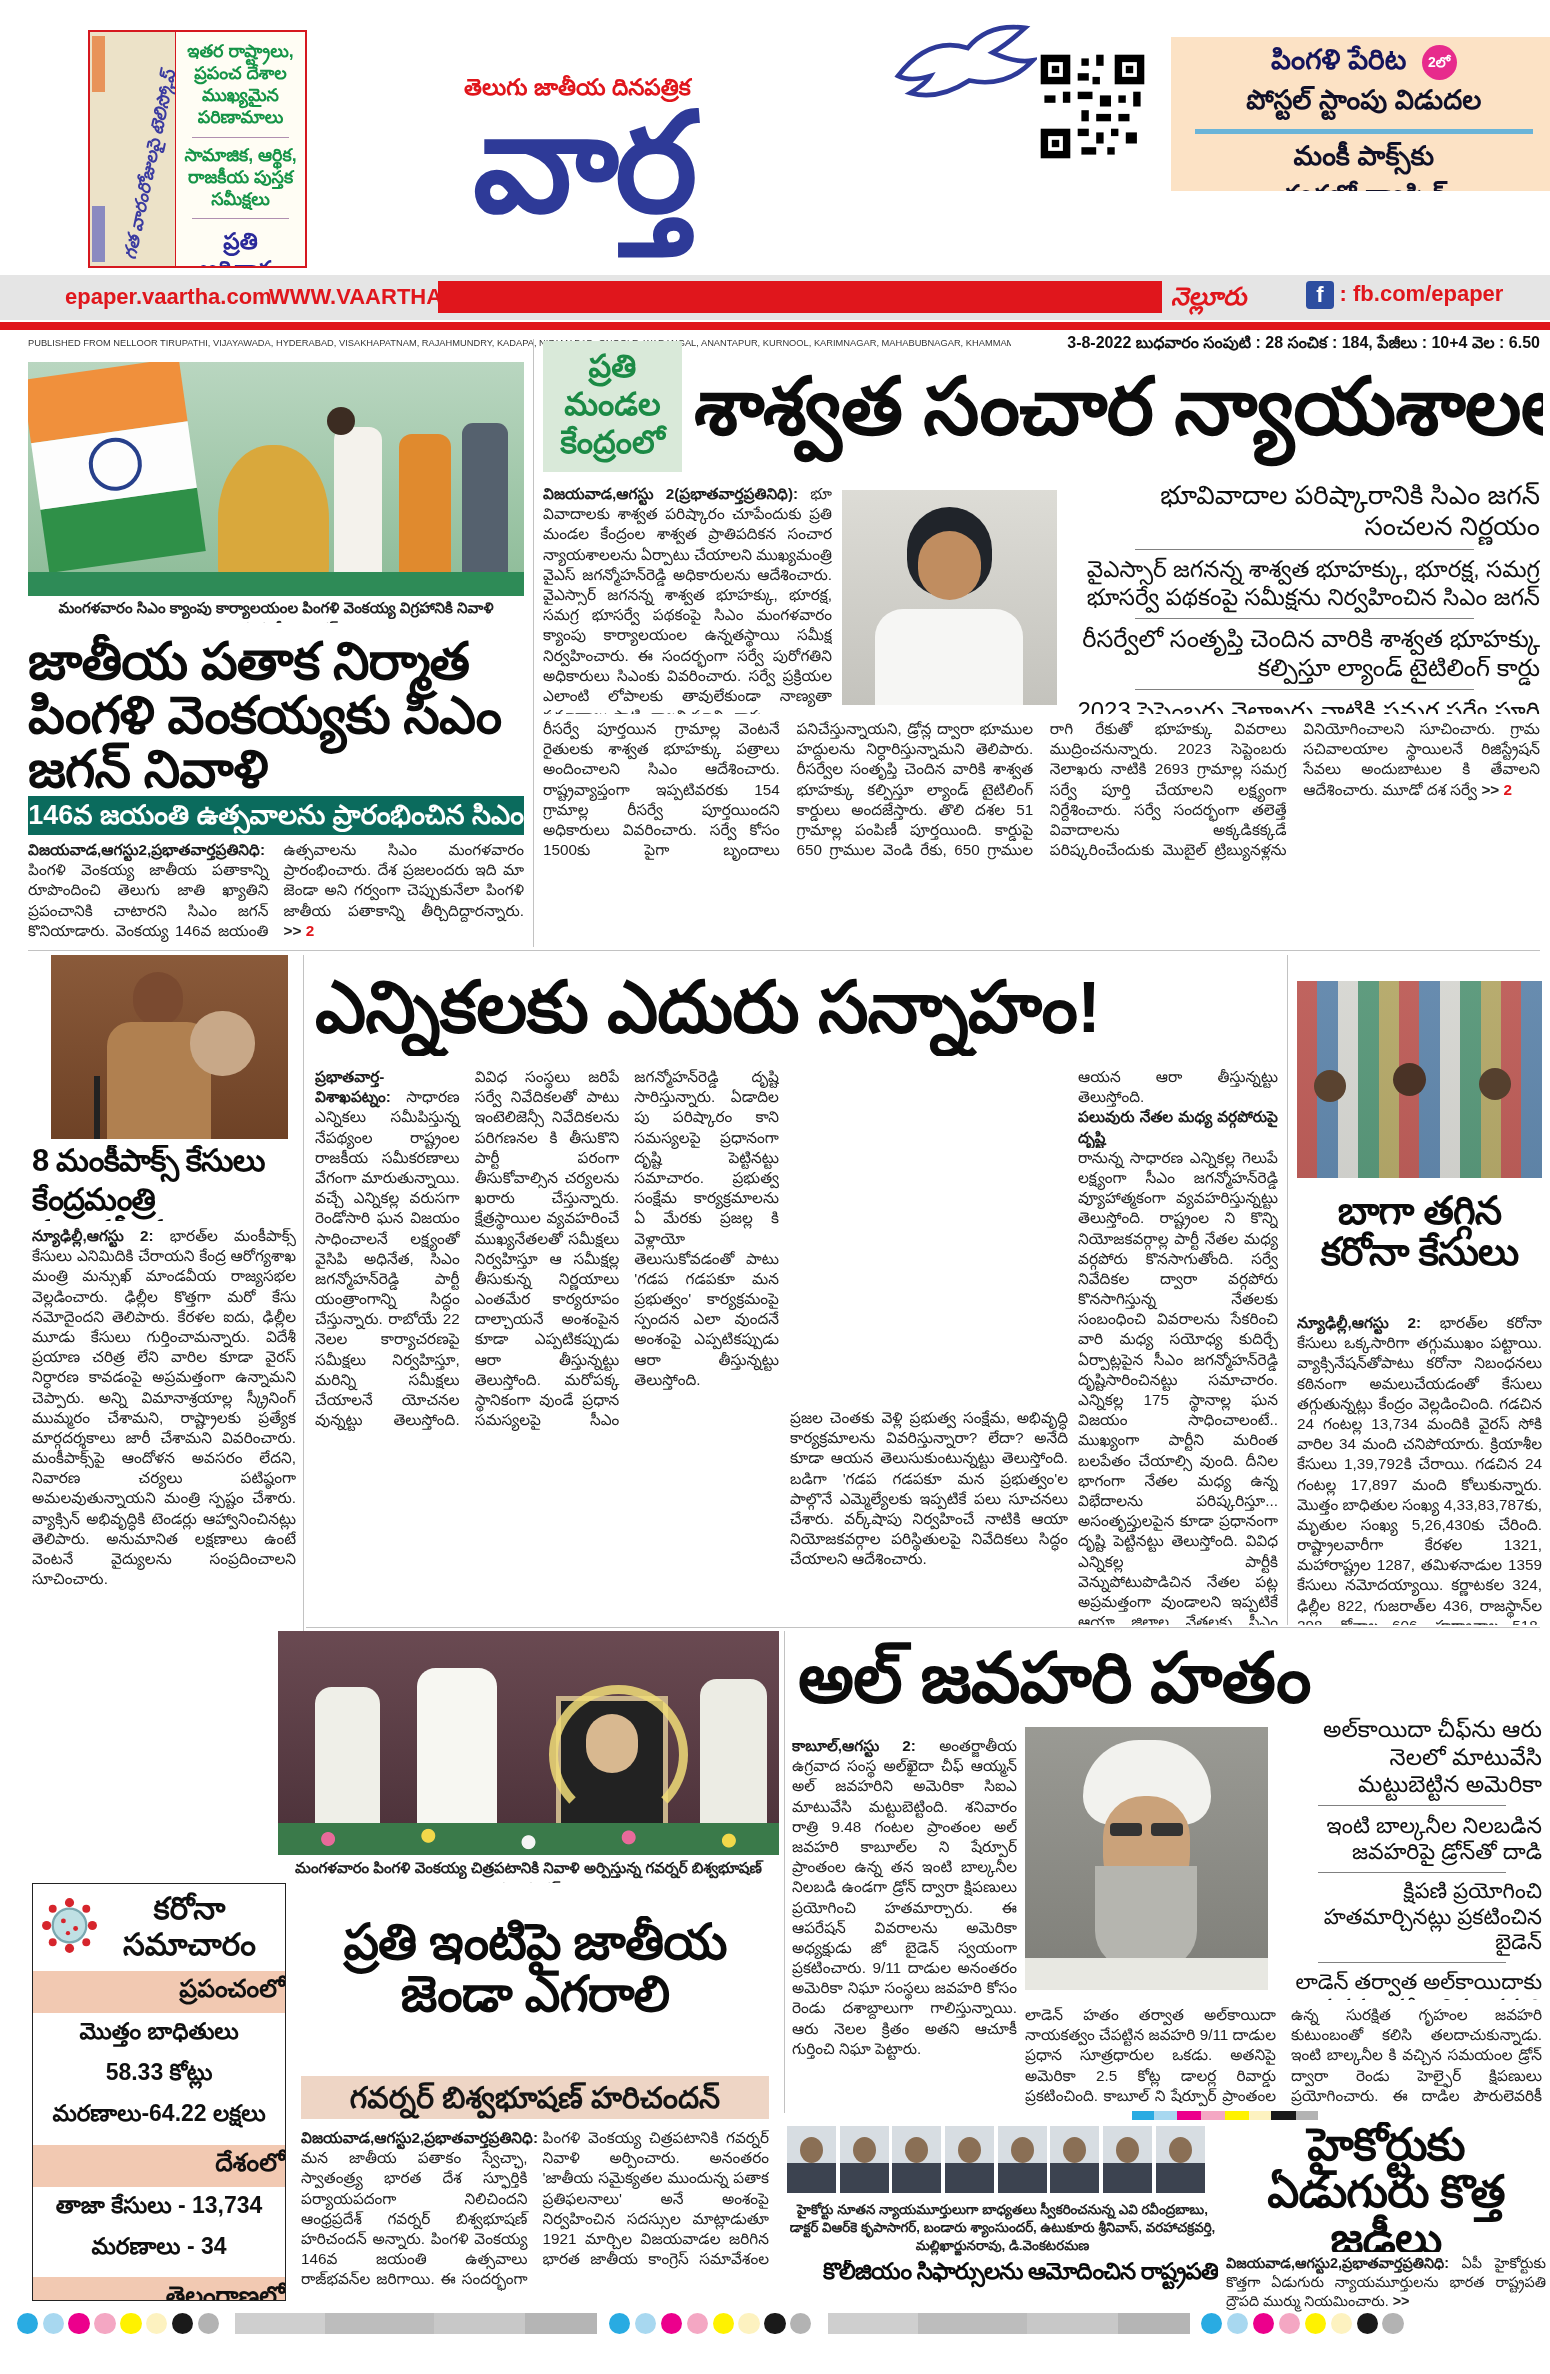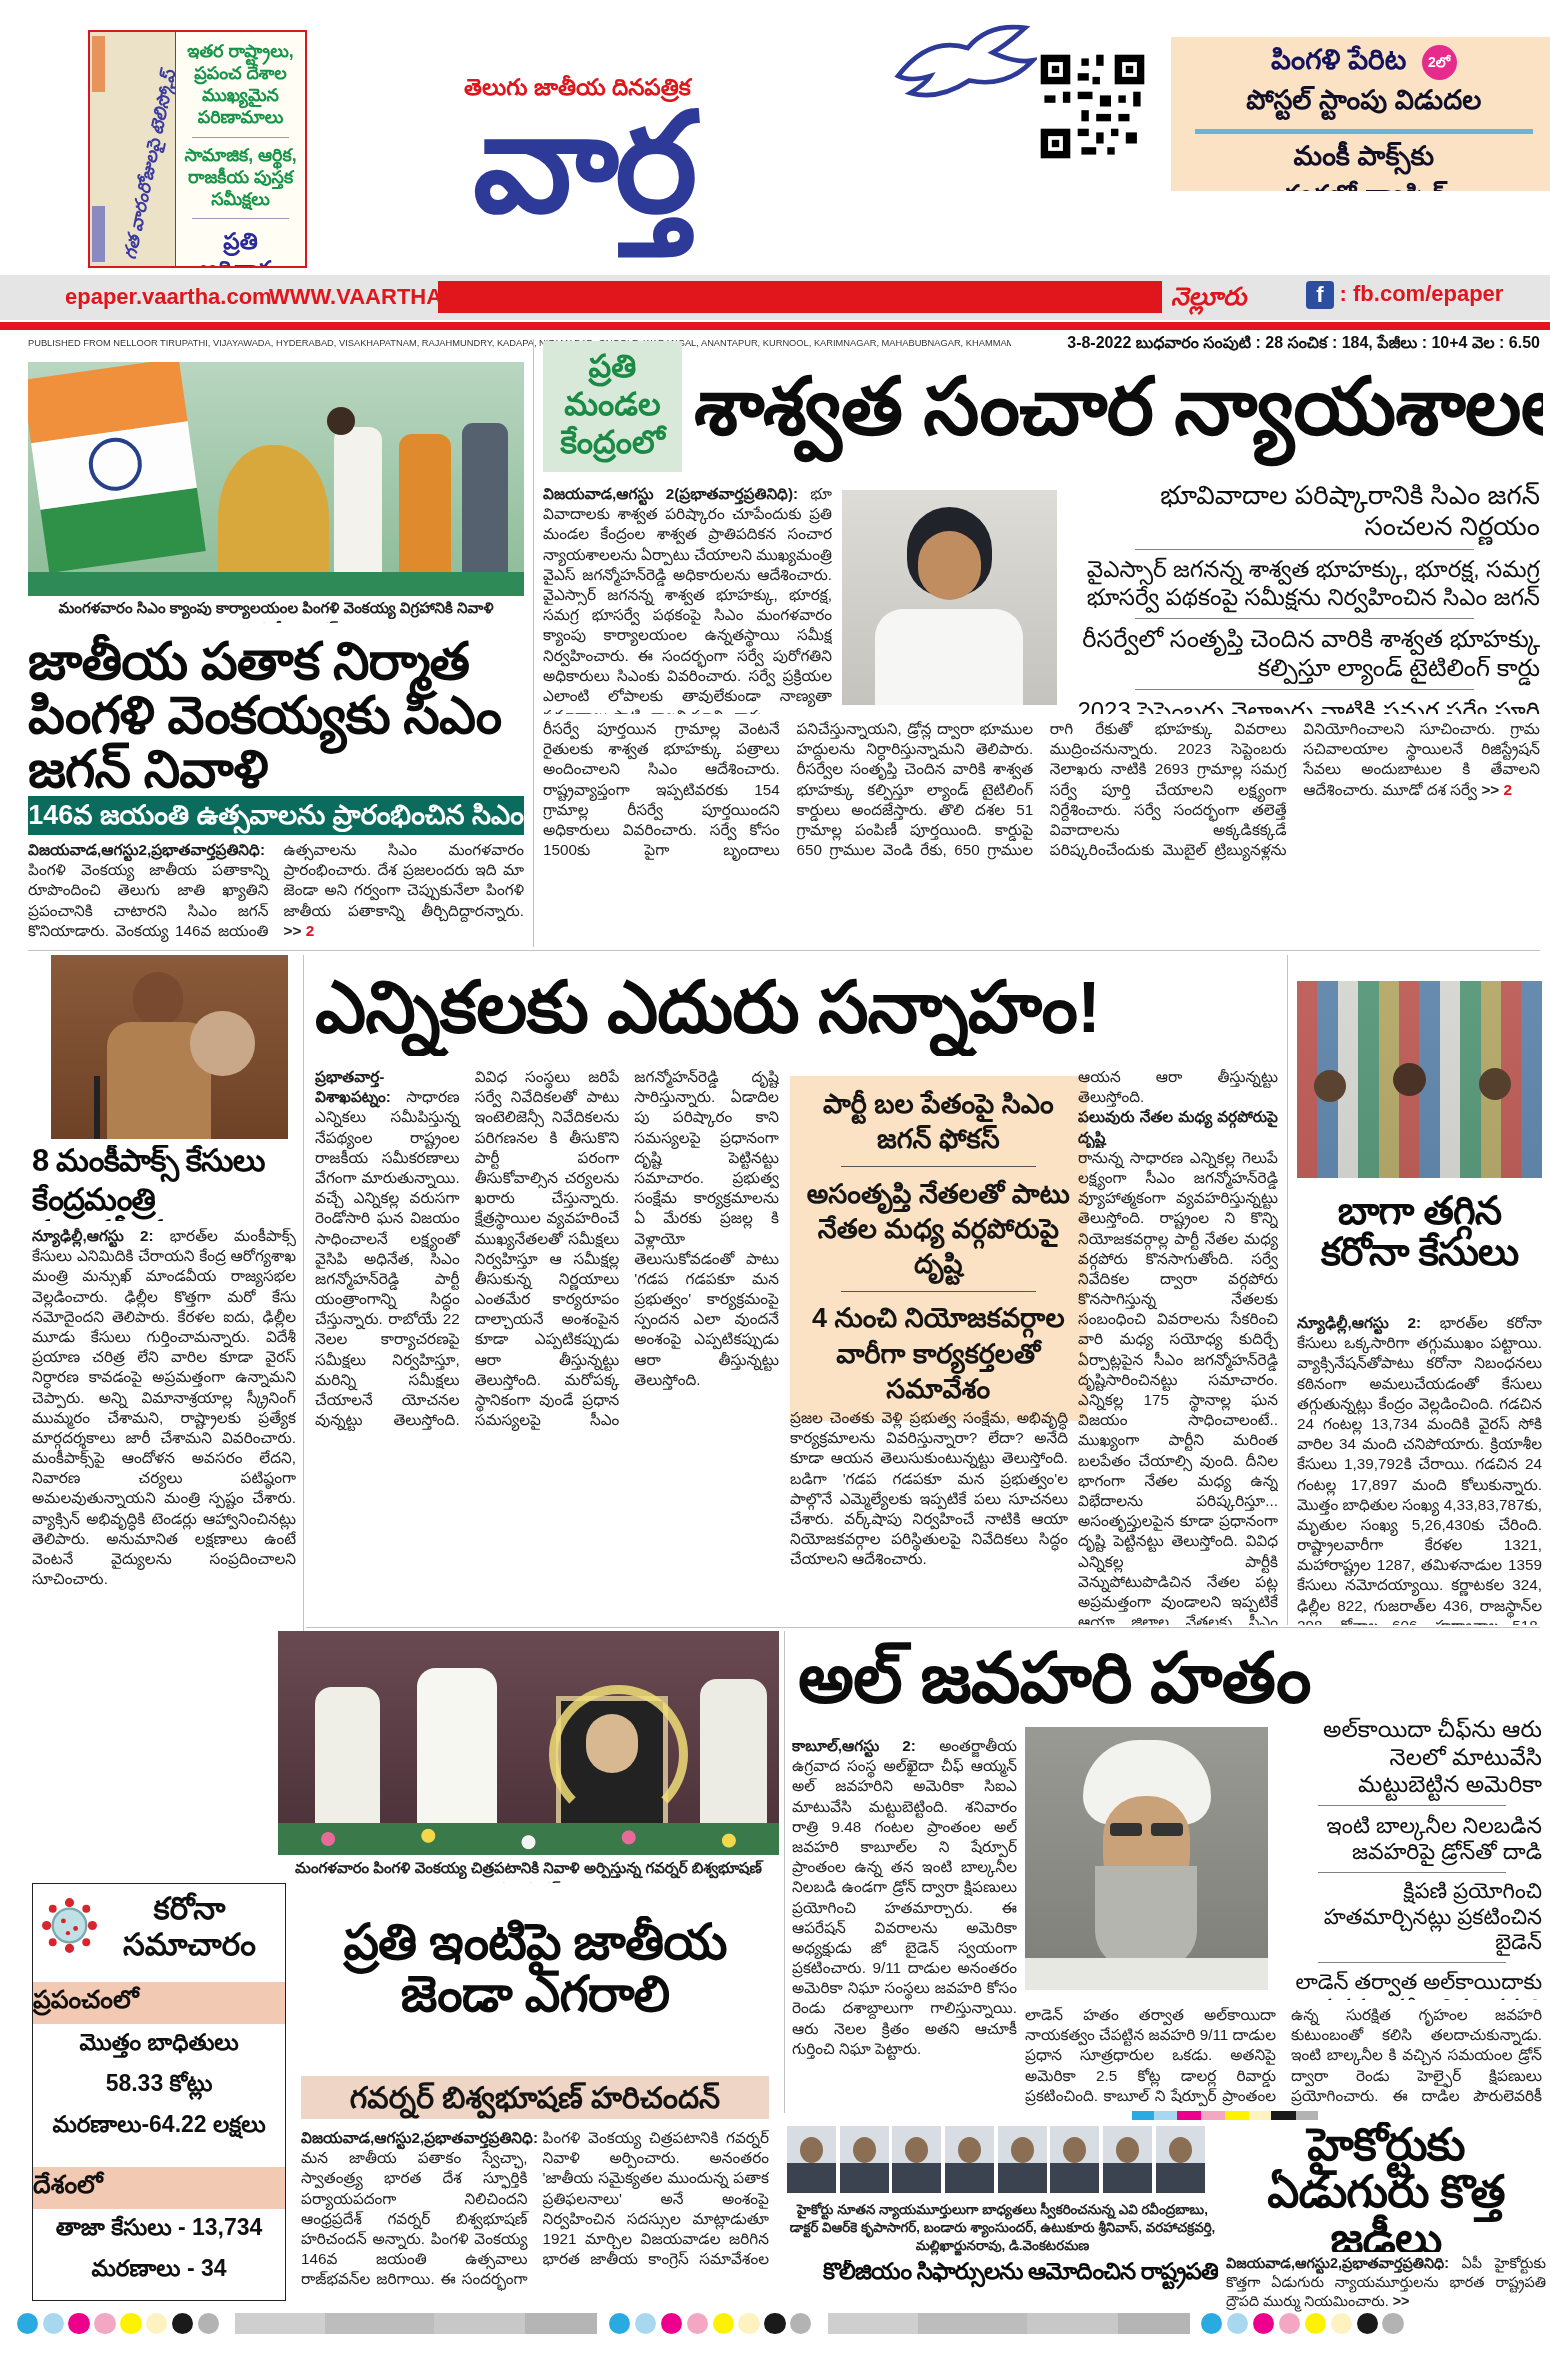--- a/index.html
+++ b/index.html
@@ -48,21 +48,21 @@
           padding-top:7.4px;overflow:hidden}
   .band{background:#0b6b5d;color:#fff;font-weight:bold;text-align:center;overflow:hidden}
   .pinkband{background:#eed5c5;color:#151515;font-weight:bold;text-align:center;overflow:hidden}
   .subhead{font-weight:normal;text-align:right;color:#101010;line-height:1.2}
   .peachbox{background:#fce2c5;text-align:center;font-weight:bold;color:#161616;overflow:hidden;padding:11px 9.3px}
   .peachbox .bl{font-size:27px;line-height:1.3}
   .peachbox .sep{height:0.9px;background:#555;width:70%;margin:9.3px auto}
   
   .cbox{border:1.9px solid #222;background:#fff;overflow:hidden}
   .cbox .ttl{font-weight:bold;font-size:31px;line-height:1.15;text-align:center}
-  .cbox .sh{background:#f2c9b2;font-weight:bold;font-size:25px;text-align:left;padding:3.7px 0;margin-top:19px}
+  .cbox .sh{background:#f2c9b2;font-weight:bold;font-size:25px;text-align:right;padding:3.7px 0;margin-top:8px}
   .cbox .rv{font-weight:bold;font-size:23px;text-align:center;padding:4.6px 0}
   
   .ph{position:absolute;overflow:hidden;background:#cfcfcf}
   .judge{width:49px;height:67px;background:linear-gradient(#d7dde2 55%,#3c4350 55%);position:relative;margin-right:3.7px;display:inline-block}
   .judge:after{content:"";position:absolute;top:11px;left:13px;width:23px;height:26px;border-radius:50%;background:#8a6f55}
   
   .dot{width:21.3px;height:21.3px;border-radius:50%;display:inline-block;margin-right:4.6px;vertical-align:middle}
   .gbar{display:inline-block;height:20.4px;vertical-align:middle;margin:0 7.4px;
         background:linear-gradient(90deg,#cfcfcf 0 25%,#bdbdbd 25% 55%,#c8c8c8 55% 80%,#b5b5b5 80%)}
   .c-cyan{background:#29abe2}.c-lblue{background:#a8d8f0}.c-mag{background:#ec008c}.c-pink{background:#f4a7c3}
@@ -230,27 +230,20 @@
   </div>
 
   <div class="vr" style="left:303px;top:955px;height:874px"></div>
 
   <div class="abs hl" style="left:315px;top:961px;width:941px;height:95px;font-size:72px;line-height:93px;white-space:nowrap">ఎన్నికలకు ఎదురు సన్నాహం!</div>
   <div class="abs body cols3" style="left:315px;top:1067px;width:464px;height:558px">
     <b class="dl">ప్రభాతవార్త-విశాఖపట్నం:</b>
     <span>సాధారణ ఎన్నికలు సమీపిస్తున్న నేపథ్యంల రాష్ట్రంల రాజకీయ సమీకరణాలు వేగంగా మారుతున్నాయి. వచ్చే ఎన్నికల్ల వరుసగా రెండోసారి ఘన విజయం సాధించాలనే లక్ష్యంతో వైసిపి అధినేత, సిఎం జగన్మోహన్‌రెడ్డి పార్టీ యంత్రాంగాన్ని సిద్ధం చేస్తున్నారు. రాబోయే 22 నెలల కార్యాచరణపై సమీక్షలు నిర్వహిస్తూ, మరిన్ని సమీక్షలు చేయాలనే యోచనల వున్నట్టు తెలుస్తోంది. వివిధ సంస్థలు జరిపే సర్వే నివేదికలతో పాటు ఇంటెలిజెన్సీ నివేదికలను పరిగణనల కి తీసుకొని పార్టీ పరంగా తీసుకోవాల్సిన చర్యలను ఖరారు చేస్తున్నారు. క్షేత్రస్థాయిల వ్యవహరించే ముఖ్యనేతలతో సమీక్షలు నిర్వహిస్తూ ఆ సమీక్షల్ల తీసుకున్న నిర్ణయాలు ఎంతమేర కార్యరూపం దాల్చాయనే అంశంపైన కూడా ఎప్పటికప్పుడు ఆరా తీస్తున్నట్టు తెలుస్తోంది. మరోపక్క స్థానికంగా వుండే ప్రధాన సమస్యలపై సీఎం జగన్మోహన్‌రెడ్డి దృష్టి సారిస్తున్నారు. ఏడాదిల పు పరిష్కారం కాని సమస్యలపై ప్రధానంగా దృష్టి పెట్టినట్టు సమాచారం. ప్రభుత్వ సంక్షేమ కార్యక్రమాలను ఏ మేరకు ప్రజల్ల కి వెళ్లాయో తెలుసుకోవడంతో పాటు 'గడప గడపకూ మన ప్రభుత్వం' కార్యక్రమంపై స్పందన ఎలా వుందనే అంశంపై ఎప్పటికప్పుడు ఆరా తీస్తున్నట్టు తెలుస్తోంది.</span>
   </div>
 
-  <div class="abs peachbox" style="left:790px;top:1076px;width:278px;height:323px">
-    <div class="bl">పార్టీ బల పేతంపై సిఎం జగన్ ఫోకస్</div>
-    <div class="sep"></div>
-    <div class="bl">అసంతృప్తి నేతలతో పాటు నేతల మధ్య వర్గపోరుపై దృష్టి</div>
-    <div class="sep"></div>
-    <div class="bl">4 నుంచి నియోజకవర్గాల వారీగా కార్యకర్తలతో సమావేశం</div>
-  </div>
   <div class="abs body" style="left:790px;top:1408px;width:278px;height:217px">ప్రజల చెంతకు వెళ్లి ప్రభుత్వ సంక్షేమ, అభివృద్ధి కార్యక్రమాలను వివరిస్తున్నారా? లేదా? అనేది కూడా ఆయన తెలుసుకుంటున్నట్టు తెలుస్తోంది. బడిగా 'గడప గడపకూ మన ప్రభుత్వం'ల పాల్గొనే ఎమ్మెల్యేలకు ఇప్పటికే పలు సూచనలు చేశారు. వర్క్‌షాపు నిర్వహించే నాటికి ఆయా నియోజకవర్గాల పరిస్థితులపై నివేదికలు సిద్ధం చేయాలని ఆదేశించారు.</div>
 
   <div class="abs" style="left:1078px;top:1067px;width:200px;height:558px;overflow:hidden">
     <div class="body">ఆయన ఆరా తీస్తున్నట్టు తెలుస్తోంది.</div>
     <div class="body" style="font-weight:bold">పలువురు నేతల మధ్య వర్గపోరుపై దృష్టి</div>
     <div class="body">రానున్న సాధారణ ఎన్నికల్ల గెలుపే లక్ష్యంగా సీఎం జగన్మోహన్‌రెడ్డి వ్యూహాత్మకంగా వ్యవహరిస్తున్నట్టు తెలుస్తోంది. రాష్ట్రంల ని కొన్ని నియోజకవర్గాల్ల పార్టీ నేతల మధ్య వర్గపోరు కొనసాగుతోంది. సర్వే నివేదికల ద్వారా వర్గపోరు కొనసాగిస్తున్న నేతలకు సంబంధించి వివరాలను సేకరించి వారి మధ్య సయోధ్య కుదిర్చే ఏర్పాట్లపైన సీఎం జగన్మోహన్‌రెడ్డి దృష్టిసారించినట్టు సమాచారం. ఎన్నికల్ల 175 స్థానాల్ల ఘన విజయం సాధించాలంటే.. ముఖ్యంగా పార్టీని మరింత బలపేతం చేయాల్సి వుంది. దీనిల భాగంగా నేతల మధ్య ఉన్న విభేదాలను పరిష్కరిస్తూ... అసంతృప్తులపైన కూడా ప్రధానంగా దృష్టి పెట్టినట్టు తెలుస్తోంది. వివిధ ఎన్నికల్ల పార్టీకి వెన్నుపోటుపొడిచిన నేతల పట్ల అప్రమత్తంగా వుండాలని ఇప్పటికే ఆయా జిల్లాల నేతలకు సీఎం జగన్మోహన్‌రెడ్డి సూచించినట్టు తెలుస్తోంది.</div>
 
   </div>
 
   <div class="vr" style="left:1287px;top:955px;height:670px"></div>

